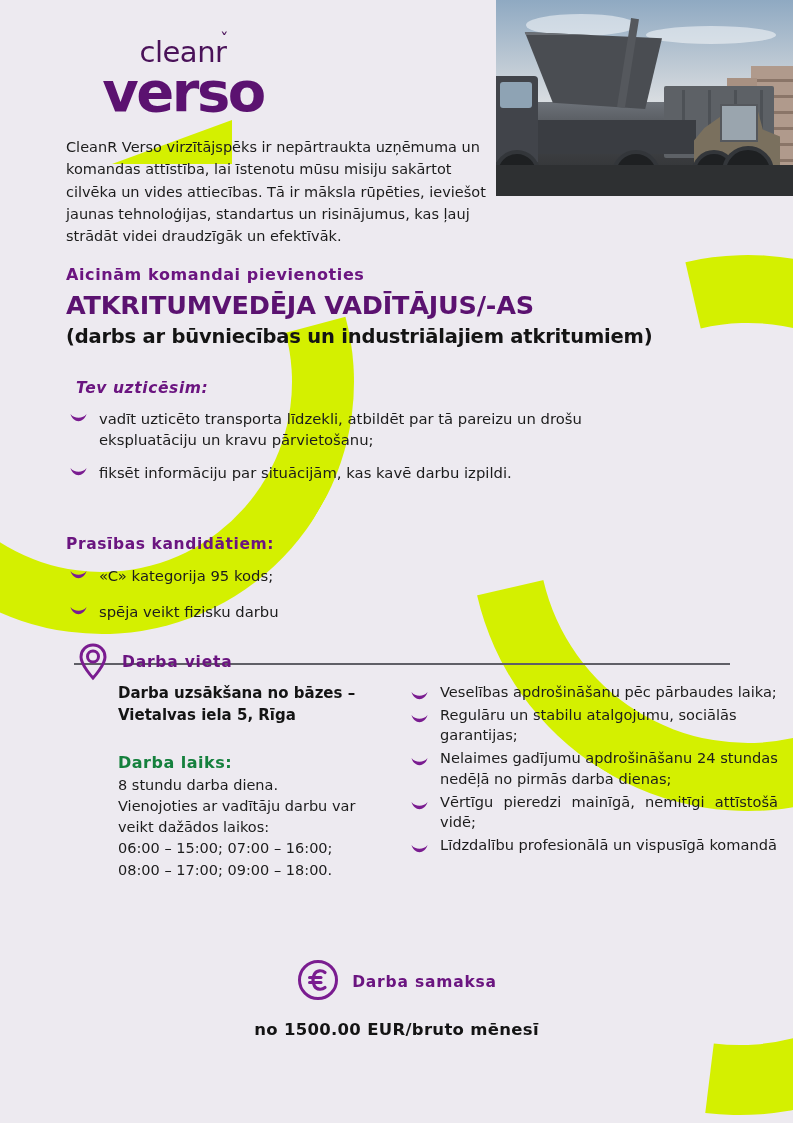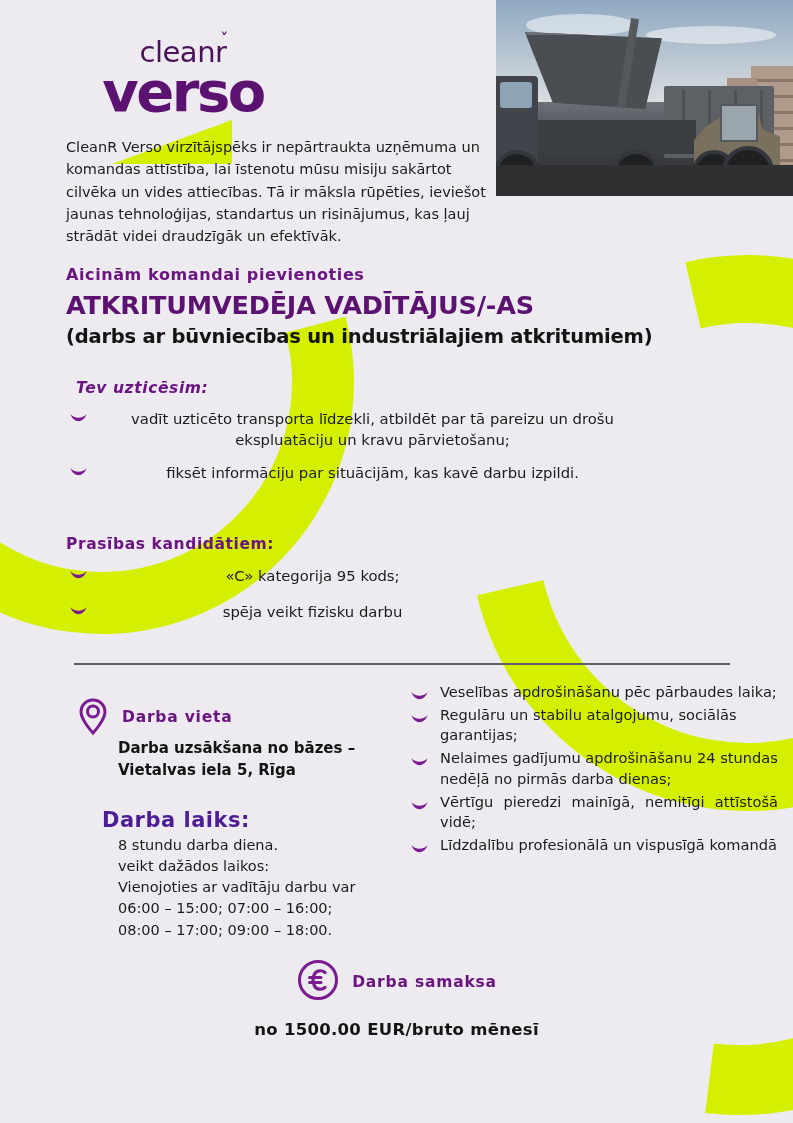--- a/index.html
+++ b/index.html
@@ -228,21 +228,20 @@
     letter-spacing: 0.6px;
   }
   .head-duties { left: 76px; top: 379px; font-style: italic; }
   .head-reqs   { left: 66px; top: 535px; }
 
   ul.bullets {
     list-style: none;
     margin: 0;
     padding: 0;
     position: absolute;
-    text-align: center;
   }
   ul.bullets li {
     position: relative;
     padding-left: 33px;
     font-size: 14.8px;
     line-height: 1.42;
     color: #1c1c1c;
   }
   ul.bullets li .bul {
     position: absolute;
@@ -265,21 +264,21 @@
     top: 663px;
     width: 656px;
     height: 2px;
     background: #5f5f66;
   }
 
   
   .col-left {
     position: absolute;
     left: 78px;
-    top: 696px;
+    top: 641px;
     width: 320px;
   }
   .col-right {
     position: absolute;
     left: 406px;
     top: 676px;
     width: 380px;
   }
   .col-head {
     display: flex;
@@ -297,25 +296,25 @@
   .col-right .col-head .ttl { margin-left: 22px; }
 
   .loc-addr {
     margin-left: 40px;
     font-size: 15px;
     font-weight: bold;
     line-height: 1.45;
     color: #141414;
   }
   .time-head {
-    margin-left: 24px;
+    margin-left: 40px;
     margin-top: 26px;
-    font-size: 21px;
-    font-weight: bold;
-    color: #4c1d95;
+    font-size: 16px;
+    font-weight: bold;
+    color: #15803d;
     letter-spacing: 0.5px;
   }
   .time-body {
     margin-left: 40px;
     margin-top: 3px;
     font-size: 14.5px;
     line-height: 1.47;
     color: #1c1c1c;
   }
 
@@ -469,22 +468,22 @@
             <path d="M15 2 C8 2 3 7.4 3 14 C3 22 15 35 15 35 C15 35 27 22 27 14 C27 7.4 22 2 15 2 Z" fill="none" stroke="#7A1C90" stroke-width="3"></path>
             <circle cx="15" cy="13.5" r="5.5" fill="none" stroke="#7A1C90" stroke-width="3"></circle>
           </svg>
         </span>
         <span class="ttl">Darba vieta</span>
       </div>
       <div class="loc-addr">Darba uzsākšana no bāzes – Vietalvas iela 5, Rīga</div>
       <div class="time-head">Darba laiks:</div>
       <div class="time-body">
         <div>8 stundu darba diena.</div>
+        <div>Vienojoties ar vadītāju darbu var</div>
         <div>veikt dažādos laikos:</div>
-        <div>Vienojoties ar vadītāju darbu var</div>
         <div>06:00 – 15:00; 07:00 – 16:00;</div>
         <div>08:00 – 17:00; 09:00 – 18:00.</div>
       </div>
     </div>
 
     <div class="col-right">
       <ul class="offers">
         <li>
           <span class="bul"><svg width="17" height="11" viewBox="0 0 17 11">
                 <path d="M0.5 1 C3 10.5 14 10.5 16.5 1 C13 6 4 6 0.5 1 Z" fill="#7A1C90"></path>

